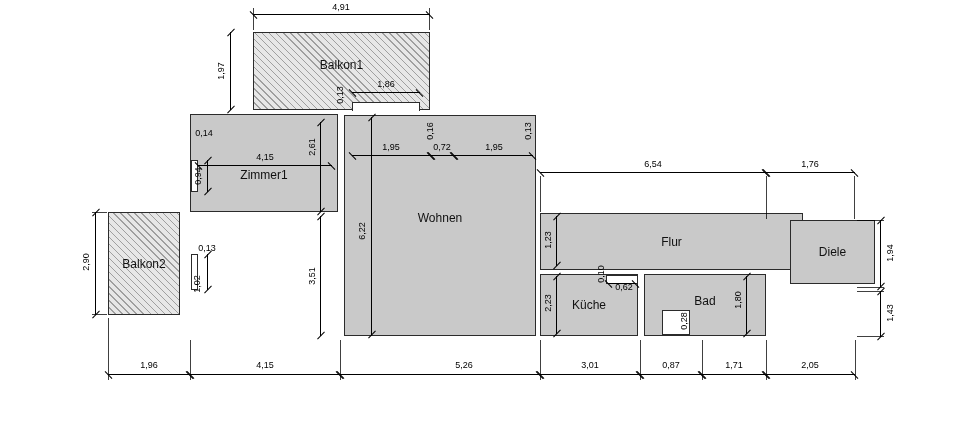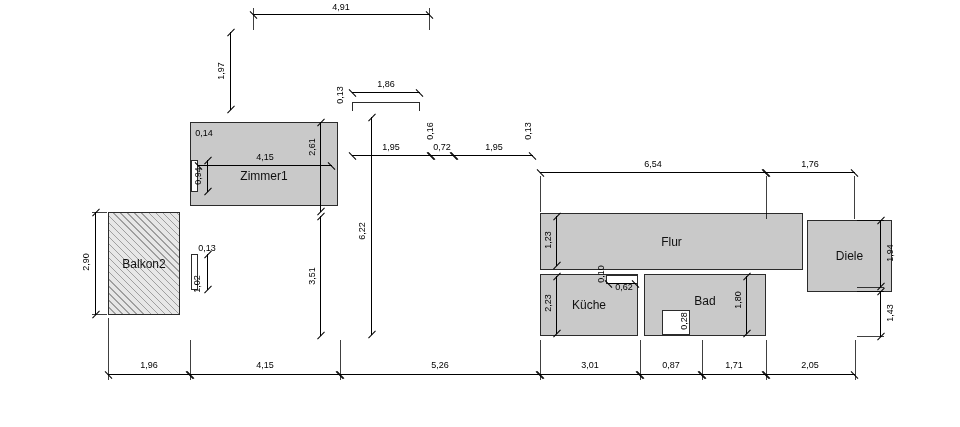--- a/index.html
+++ b/index.html
@@ -31,36 +31,42 @@
 
   .dlabel { position:absolute; font-size:9px; color:#000; white-space:nowrap;
             transform:translate(-50%,-50%); line-height:1; }
   .dlabel.v { transform:translate(-50%,-50%) rotate(-90deg); }
 </style>
 </head>
 <body>
 
 <div class="plan">
 
+  <div class="room hatch" style="left:253px;top:32px;width:177px;height:78px">
+    <span class="room-label" style="margin-top:-12px">Balkon1</span>
+  </div>
   <div class="room hatch" style="left:108px;top:212px;width:72px;height:103px">
     <span class="room-label">Balkon2</span>
   </div>
-  <div class="room" style="left:190px;top:122px;width:148px;height:84px">
+  <div class="room" style="left:190px;top:114px;width:148px;height:98px">
     <span class="room-label" style="margin-top:24px">Zimmer1</span>
+  </div>
+  <div class="room" style="left:344px;top:115px;width:192px;height:221px">
+    <span class="room-label" style="margin-top:-16px">Wohnen</span>
   </div>
   <div class="room" style="left:540px;top:213px;width:263px;height:57px">
     <span class="room-label">Flur</span>
   </div>
   <div class="room" style="left:540px;top:274px;width:98px;height:62px">
     <span class="room-label">Küche</span>
   </div>
   <div class="room" style="left:644px;top:274px;width:122px;height:62px">
     <span class="room-label" style="margin-top:-8px">Bad</span>
   </div>
-  <div class="room" style="left:807px;top:220px;width:85px;height:72px">
+  <div class="room" style="left:790px;top:220px;width:85px;height:64px">
     <span class="room-label">Diele</span>
   </div>
 
   <div class="notch" style="left:352px;top:102px;width:68px;height:9px;border-bottom:none"></div>
   <div class="notch" style="left:191px;top:160px;width:7px;height:32px"></div>
   <div class="notch" style="left:191px;top:254px;width:7px;height:36px"></div>
   <div class="notch" style="left:606px;top:275px;width:32px;height:9px"></div>
   <div class="notch" style="left:662px;top:310px;width:28px;height:25px"></div>
 
   <div class="ext" style="left:253px;top:8px;width:1px;height:22px"></div>
@@ -141,21 +147,21 @@
   <div class="ext" style="left:640px;top:340px;width:1px;height:40px"></div>
   <div class="ext" style="left:702px;top:340px;width:1px;height:40px"></div>
   <div class="ext" style="left:766px;top:340px;width:1px;height:40px"></div>
   <div class="ext" style="left:855px;top:340px;width:1px;height:40px"></div>
 
   <div class="dline-h" style="left:108px;top:374px;width:82px"></div>
   <span class="dlabel" style="left:149px;top:365px">1,96</span>
   <div class="dline-h" style="left:190px;top:374px;width:150px"></div>
   <span class="dlabel" style="left:265px;top:365px">4,15</span>
   <div class="dline-h" style="left:340px;top:374px;width:200px"></div>
-  <span class="dlabel" style="left:440px;top:365px">5,26</span>
+  <span class="dlabel" style="left:464px;top:365px">5,26</span>
   <div class="dline-h" style="left:540px;top:374px;width:100px"></div>
   <span class="dlabel" style="left:590px;top:365px">3,01</span>
   <div class="dline-h" style="left:640px;top:374px;width:62px"></div>
   <span class="dlabel" style="left:671px;top:365px">0,87</span>
   <div class="dline-h" style="left:702px;top:374px;width:64px"></div>
   <span class="dlabel" style="left:734px;top:365px">1,71</span>
   <div class="dline-h" style="left:766px;top:374px;width:89px"></div>
   <span class="dlabel" style="left:810px;top:365px">2,05</span>
 
 </div>

